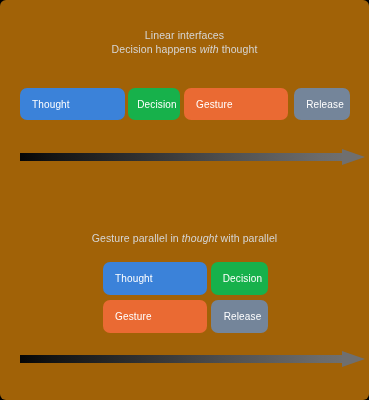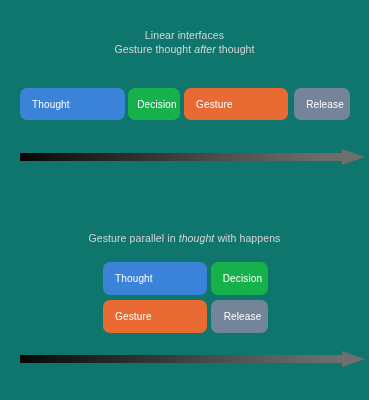--- a/index.html
+++ b/index.html
@@ -12,21 +12,22 @@
     height: 400px;
     position: relative;
     overflow: hidden;
     font-family: "Liberation Sans", sans-serif;
     -webkit-font-smoothing: antialiased;
   }
 
   .stage {
     position: absolute;
     inset: 0;
-    background: #0f766e;
+    background: #a16207;
+    border-radius: 6px;
   }
 
   
   .caption {
     position: absolute;
     left: 0;
     width: 369px;
     text-align: center;
     color: #d6d6d6;
     font-size: 10.5px;
@@ -89,35 +90,35 @@
     border-left: 23px solid #6f6f6f;
   }
 </style>
 </head>
 <body style="background: rgb(0, 0, 0);">
 
 <div class="stage">
 
   <div class="caption" id="caption-top">
     <span class="line">Linear interfaces</span>
-    <span class="line"><span>Gesture thought </span><em>after</em><span> thought</span></span>
+    <span class="line"><span>Decision happens </span><em>with</em><span> thought</span></span>
   </div>
 
   <div class="box" style="left: 20px; top: 88px; width: 105px; height: 32px; background: rgb(59, 130, 217);">Thought</div>
   <div class="box center" style="left: 128px; top: 88px; width: 52px; height: 32px; background: rgb(23, 177, 75);">Decision</div>
   <div class="box" style="left: 184px; top: 88px; width: 104px; height: 32px; background: rgb(234, 106, 51);">Gesture</div>
   <div class="box center" style="left: 294px; top: 88px; width: 56px; height: 32px; background: rgb(116, 133, 154);">Release</div>
 
   <div class="arrow" style="left: 20px; top: 149px;">
     <div class="shaft"></div>
     <div class="head"></div>
   </div>
 
   <div class="caption" id="caption-bottom">
-    <span class="line"><span>Gesture parallel in </span><em>thought</em><span> with happens</span></span>
+    <span class="line"><span>Gesture parallel in </span><em>thought</em><span> with parallel</span></span>
   </div>
 
   <div class="box" style="left: 103px; top: 262px; width: 104px; height: 33px; background: rgb(59, 130, 217);">Thought</div>
   <div class="box center" style="left: 211px; top: 262px; width: 57px; height: 33px; background: rgb(23, 177, 75);">Decision</div>
   <div class="box" style="left: 103px; top: 300px; width: 104px; height: 33px; background: rgb(234, 106, 51);">Gesture</div>
   <div class="box center" style="left: 211px; top: 300px; width: 57px; height: 33px; background: rgb(116, 133, 154);">Release</div>
 
   <div class="arrow" style="left: 20px; top: 351px;">
     <div class="shaft"></div>
     <div class="head"></div>

